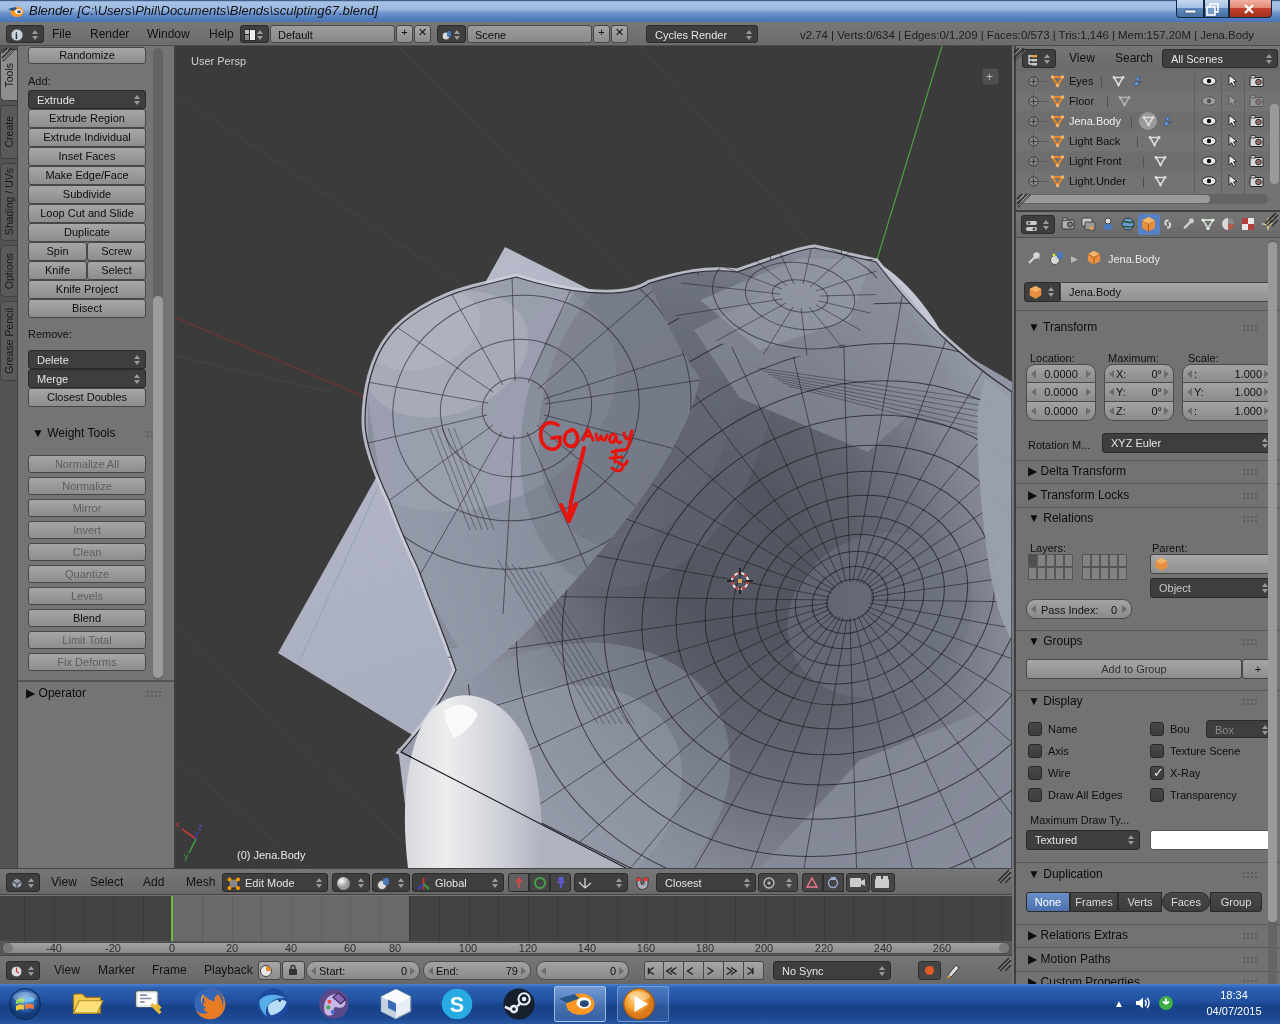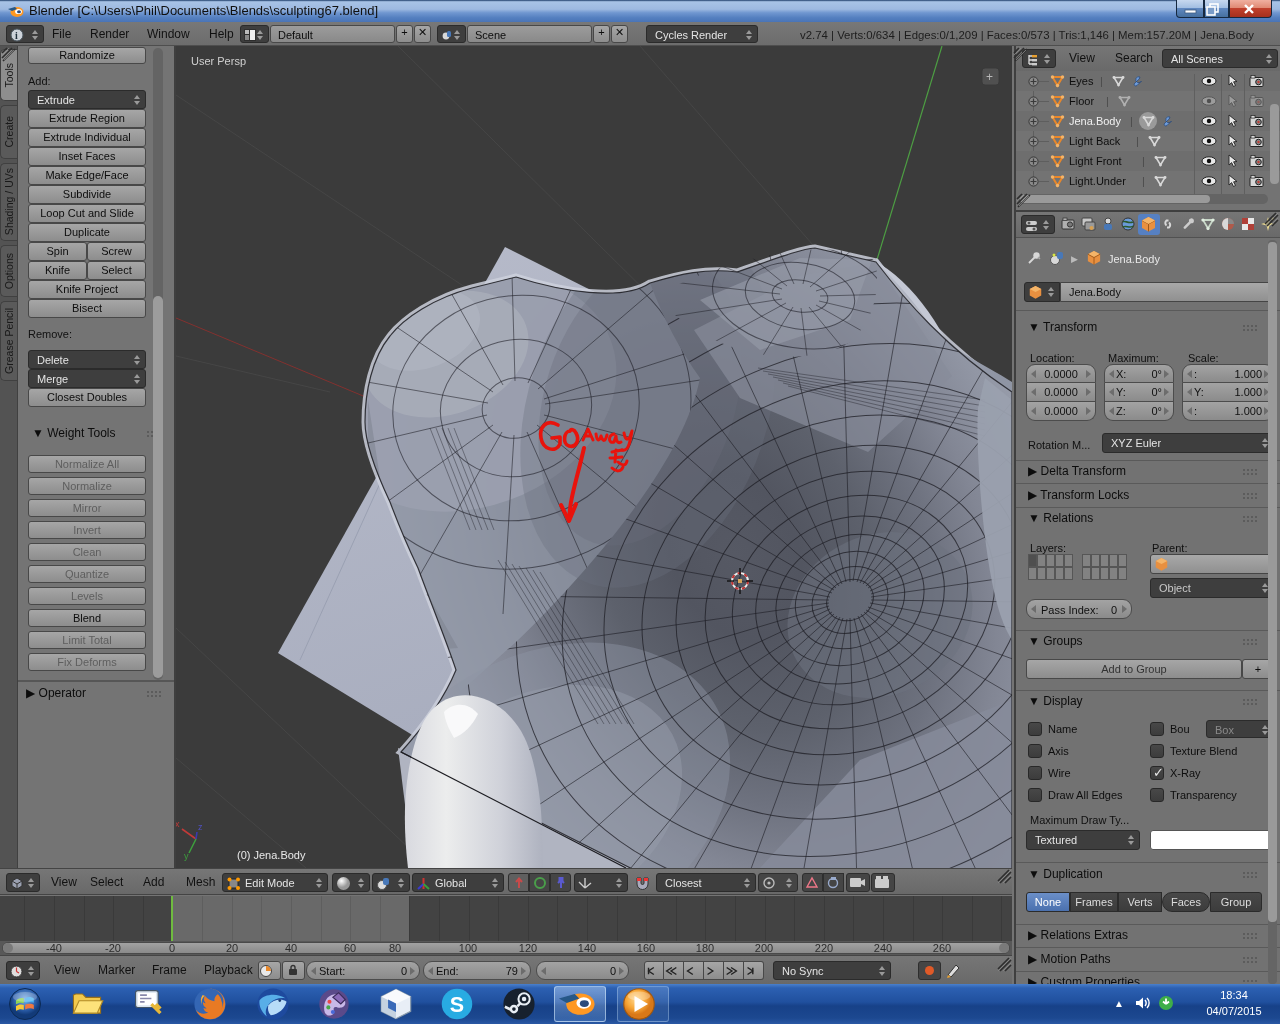--- a/index.html
+++ b/index.html
@@ -1,16 +1,16 @@
 <!DOCTYPE html>
 <html><head><meta charset="utf-8"><title>Blender</title><style>
 *{margin:0;padding:0;box-sizing:border-box;-webkit-font-smoothing:antialiased}
 html,body{width:1280px;height:1024px;overflow:hidden;font-family:"Liberation Sans",sans-serif;background:#747474}
 .abs{position:absolute}
-#titlebar{left:0;top:0;width:1280px;height:22px;background:linear-gradient(#1a3a66 0%,#a8c3e6 8%,#9db9e0 42%,#7097d0 58%,#5580c0 80%,#4a74b6 100%);}
+#titlebar{left:0;top:0;width:1280px;height:22px;background:linear-gradient(#1a3a66 0%,#a8c3e6 8%,#9db9e0 42%,#7097d0 58%,#5580c0 80%,#4a74b6 100%);font-style:italic;}
 #titlebar .tt{position:absolute;left:29px;top:3px;font-size:13px;color:#10100f}
 .wbtn{position:absolute;top:0;height:18px;border:1px solid #16283f;border-top:none;background:linear-gradient(#c7d8ef 0%,#a3bfe2 45%,#6088c0 50%,#46709f 100%)}
 .wbtn.cl{background:linear-gradient(#f0b0a0 0%,#e08a74 45%,#c0402c 50%,#a5301e 100%)}
 #infobar{left:0;top:22px;width:1280px;height:24px;background:linear-gradient(#787878,#6c6c6c);border-bottom:1px solid #4e4e4e}
 .mtxt{position:absolute;top:5px;font-size:12px;color:#111}
 .dd{position:absolute;background:#3e3e3e;border:1px solid #2b2b2b;border-radius:3px;color:#e4e4e4;font-size:11px}
 .dd .lbl{position:absolute;left:8px;top:3px}
 .updn{position:absolute;right:4px;top:4px;width:7px;height:10px}
 .updn:before{content:"";position:absolute;left:0;top:0;border-left:3.5px solid transparent;border-right:3.5px solid transparent;border-bottom:4px solid #9a9a9a}
 .updn:after{content:"";position:absolute;left:0;bottom:0;border-left:3.5px solid transparent;border-right:3.5px solid transparent;border-top:4px solid #9a9a9a}
@@ -1079,21 +1079,21 @@
     <div class="sep" style="top:478px"></div>
     <div class="phead" style="left:12px;top:482px">▼ Display</div>
     <div class="grip" style="left:226px;top:486px"></div>
     <div class="chk" style="left:12px;top:510px"></div>
     <div class="abs" style="left:32px;top:511px;font-size:11px;color:#0e0e0e">Name</div>
     <div class="chk" style="left:134px;top:510px"></div>
     <div class="abs" style="left:154px;top:511px;font-size:11px;color:#0e0e0e">Bou</div>
     <div class="chk" style="left:12px;top:532px"></div>
     <div class="abs" style="left:32px;top:533px;font-size:11px;color:#0e0e0e">Axis</div>
     <div class="chk" style="left:134px;top:532px"></div>
-    <div class="abs" style="left:154px;top:533px;font-size:11px;color:#0e0e0e">Texture Blend</div>
+    <div class="abs" style="left:154px;top:533px;font-size:11px;color:#0e0e0e">Texture Scene</div>
     <div class="chk" style="left:12px;top:554px"></div>
     <div class="abs" style="left:32px;top:555px;font-size:11px;color:#0e0e0e">Wire</div>
     <div class="chk on" style="left:134px;top:554px"></div>
     <div class="abs" style="left:154px;top:555px;font-size:11px;color:#0e0e0e">X-Ray</div>
     <div class="chk" style="left:12px;top:576px"></div>
     <div class="abs" style="left:32px;top:577px;font-size:11px;color:#0e0e0e">Draw All Edges</div>
     <div class="chk" style="left:134px;top:576px"></div>
     <div class="abs" style="left:154px;top:577px;font-size:11px;color:#0e0e0e">Transparency</div>
     <div class="dd" style="left:190px;top:508px;width:68px;height:18px">
       <div class="lbl" style="color:#8a8a8a">Box</div>

